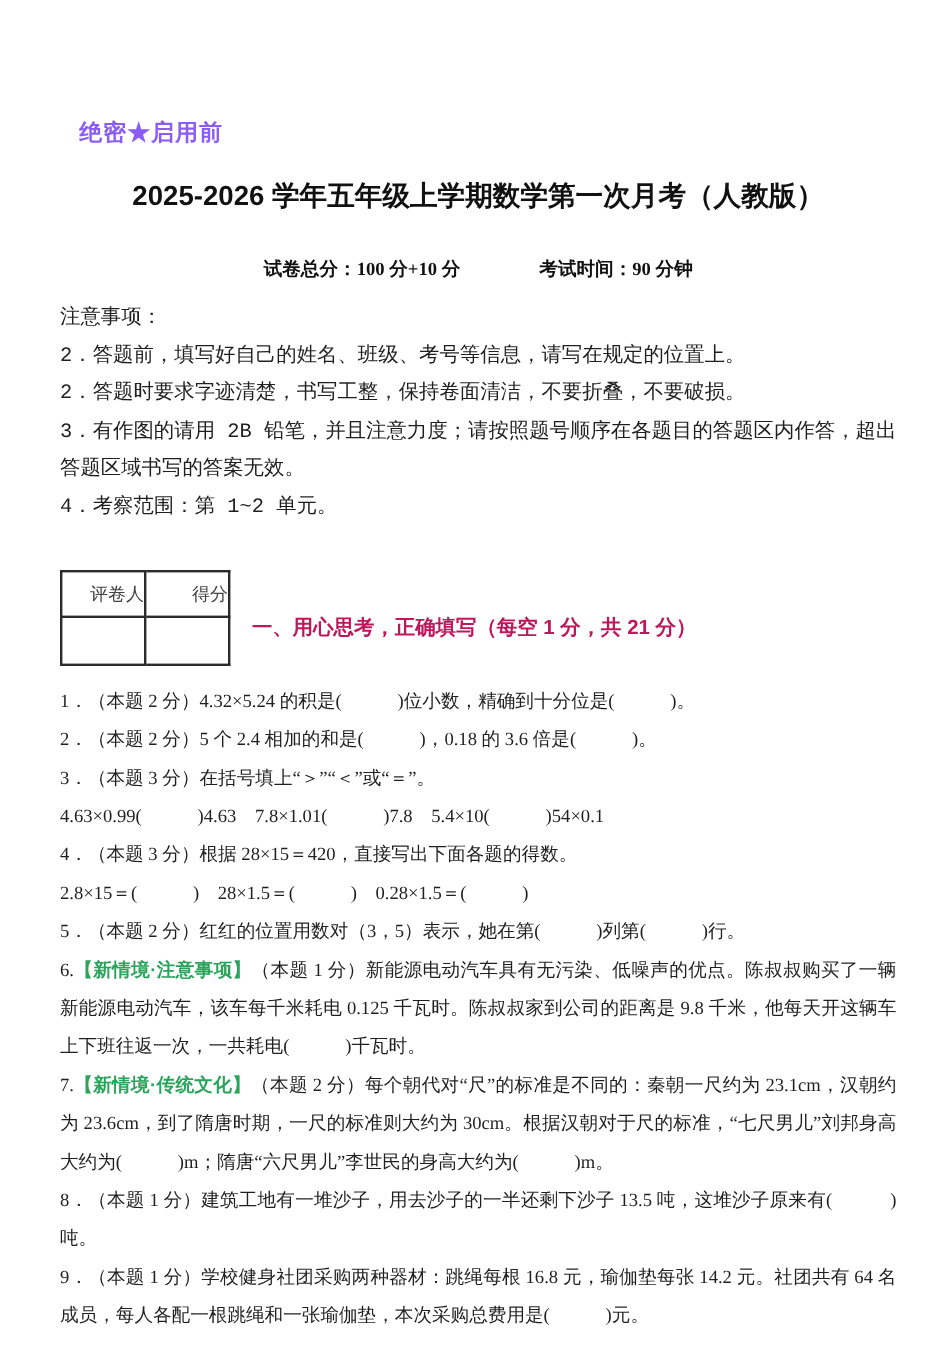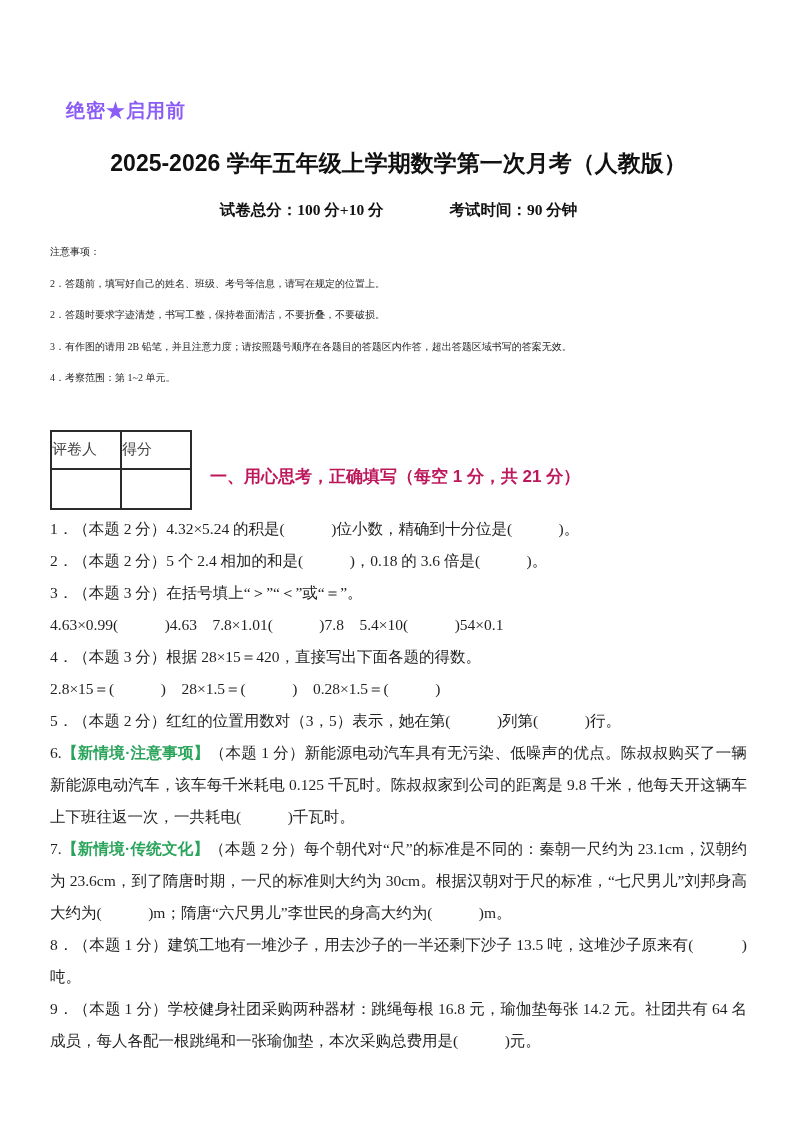--- a/index.html
+++ b/index.html
@@ -16,48 +16,48 @@
     color:#8b5cf6; font-weight:bold; font-size:19px;
     font-family:"Liberation Sans", sans-serif;
     margin-left:16px; letter-spacing:1px;
   }
   .title {
     text-align:center; font-size:23px; font-weight:bold;
     font-family:"Liberation Sans", sans-serif;
     margin-top:24px; color:#111;
   }
   .subtitle {
-    text-align:center; margin-top:21px;
+    text-align:center; margin-top:35px;
     font-size:15.5px; font-weight:bold; color:#111;
   }
   .subtitle .right-part { margin-left:62px; }
 
-  .notice { margin-top:15px; font-size:10px; }
+  .notice { margin-top:15px; font-size:17px;font-family:Liberation Mono, monospace; }
   .notice p { line-height:31.5px; text-align:justify; }
 
   .section-row {
     margin-top:36px;
     display:flex; align-items:center;
   }
   table.score-table { border-collapse:collapse; flex:0 0 auto; }
   table.score-table td {
     border:2px solid #2b2b2b;
-    width:70px; text-align:left;
+    width:70px; text-align:right;
     font-size:15px; color:#444;
   }
   table.score-table tr.head-row td { height:38px; }
   table.score-table tr.blank-row td { height:40px; }
 
   .sec-title {
     margin-left:18px; margin-top:14px;
     font-size:17px; font-weight:bold; color:#be185d;
     font-family:"Liberation Sans", sans-serif;
   }
 
-  .questions { margin-top:3px; }
+  .questions { margin-top:14px; }
   .q {
     font-size:15.5px; line-height:32px;
     white-space:pre-wrap; text-align:justify;
   }
   .q .qnum { font-weight:normal; }
   .q .tag {
     color:#2aa45b; font-weight:bold;
     font-family:"Liberation Sans", sans-serif;
   }
 </style>

